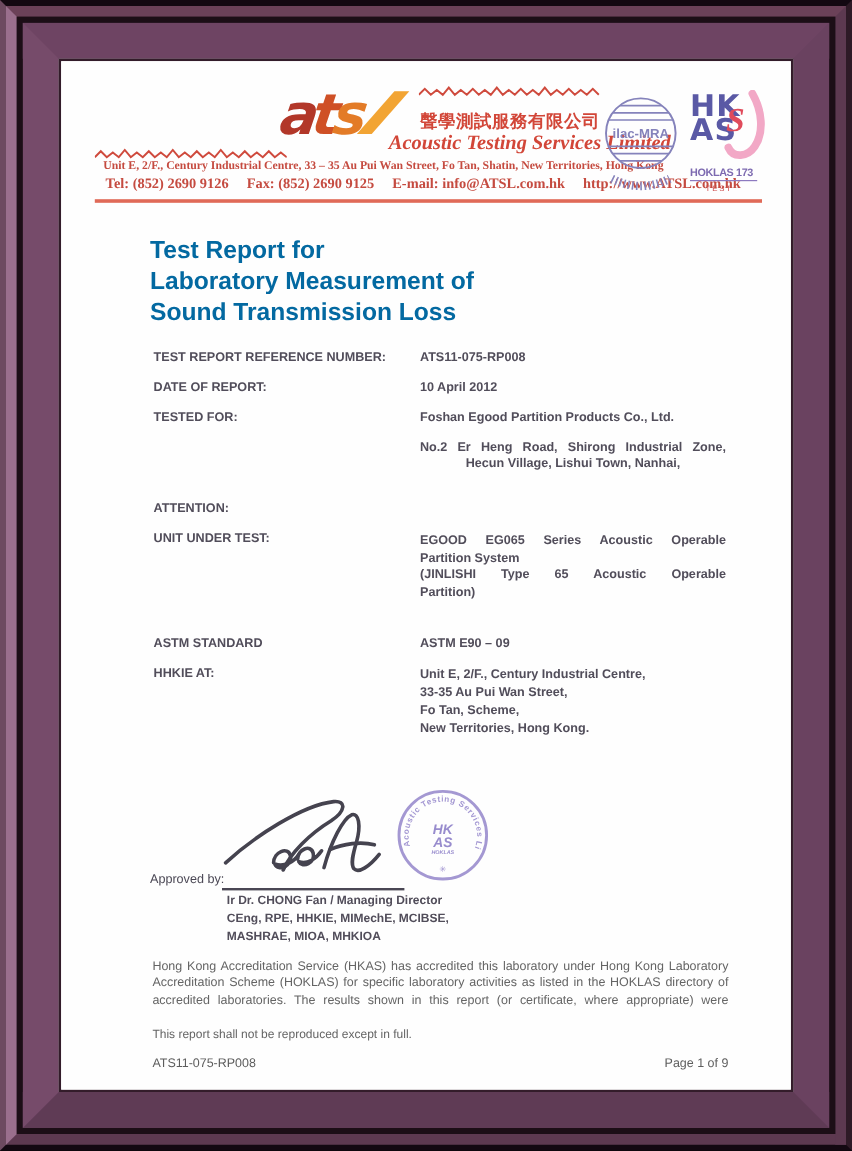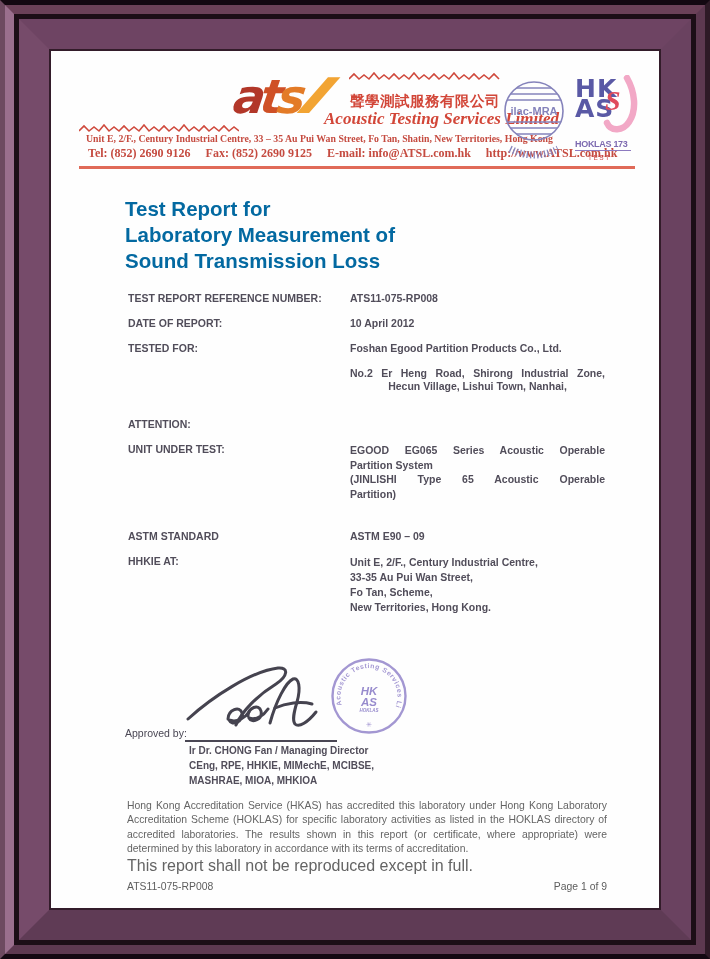--- a/index.html
+++ b/index.html
@@ -61,21 +61,21 @@
   .approved-lbl { position:absolute; left:74px; top:676px; font-size:10.5px; color:#4a4754; }
   .sig-svg { position:absolute; left:131px; top:612px; }
   .sig-line { position:absolute; left:134px; top:689px; width:152px; height:2px; background:#4a4754; }
   .approver { position:absolute; left:138px; top:692px; font-size:10px; font-weight:bold;
               color:#514d5a; line-height:15px; }
   .stamp { position:absolute; left:279px; top:606px; }
 
   
   .accred { position:absolute; left:76px; top:748px; width:480px; font-size:10.4px; color:#646464; }
   .accred div { line-height:14.4px; }
-  .repro-note { position:absolute; left:76px; top:806px; font-size:16px; color:#646464; }
+  .repro-note { position:absolute; left:76px; top:806px; font-size:10px; color:#646464; }
   .foot-row { position:absolute; left:76px; top:830px; width:480px; display:flex;
               justify-content:space-between; font-size:10.4px; color:#5d5d5d; }
 </style>
 </head>
 <body>
 
 <div class="frame-a">
  <div class="frame-b">
   <div class="frame-c">
    <div class="frame-d">
@@ -205,21 +205,20 @@
       <div class="approver">
         <div>Ir Dr. CHONG Fan / Managing Director</div>
         <div>CEng, RPE, HHKIE, MIMechE, MCIBSE,</div>
         <div>MASHRAE, MIOA, MHKIOA</div>
       </div>
 
       <div class="accred">
         <div class="jl">Hong Kong Accreditation Service (HKAS) has accredited this laboratory under Hong Kong Laboratory</div>
         <div class="jl">Accreditation Scheme (HOKLAS) for specific laboratory activities as listed in the HOKLAS directory of</div>
         <div class="jl">accredited laboratories. The results shown in this report (or certificate, where appropriate) were</div>
-        <div>determined by this laboratory in accordance with its terms of accreditation.</div>
       </div>
       <div class="repro-note">This report shall not be reproduced except in full.</div>
       <div class="foot-row">
         <span>ATS11-075-RP008</span>
         <span>Page 1 of 9</span>
       </div>
 
      </div>
     </div>
    </div>

